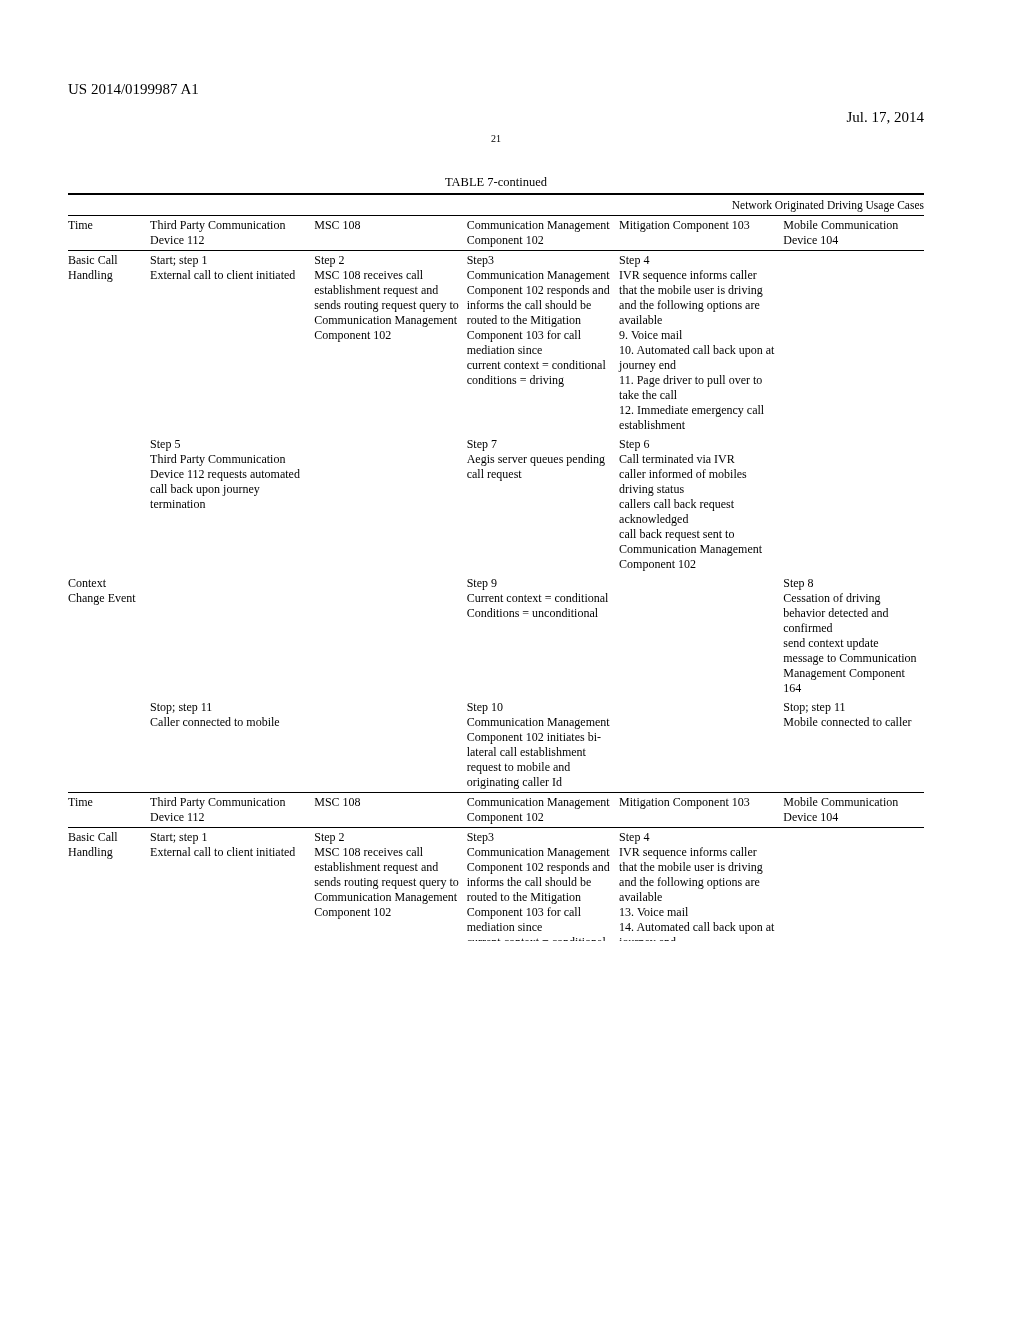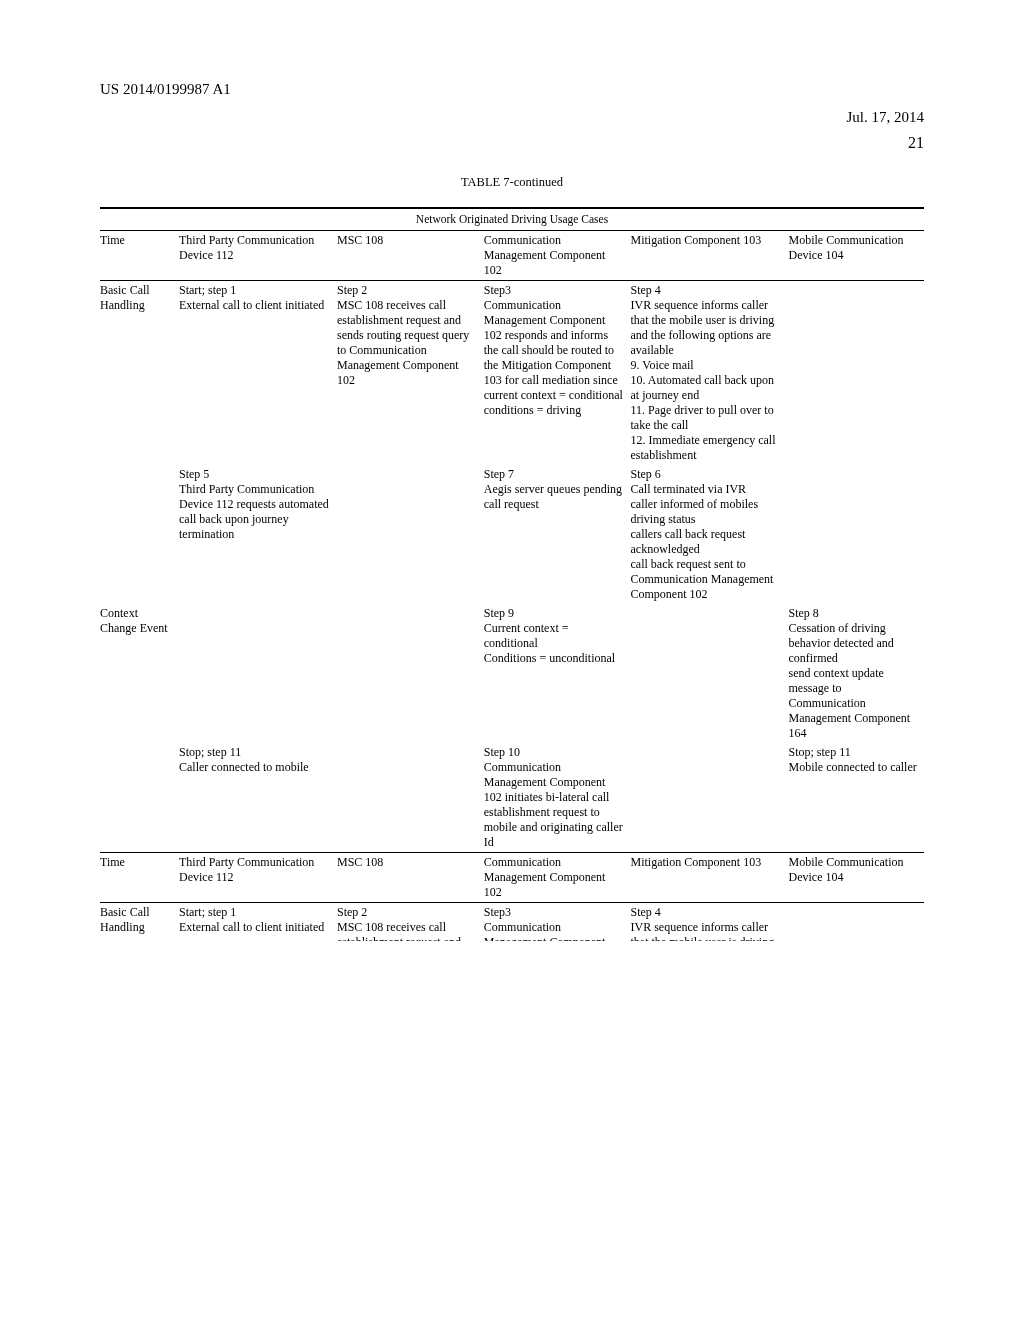--- a/index.html
+++ b/index.html
@@ -7,42 +7,42 @@
     padding: 0;
     background: #fff;
     font-family: "Times New Roman", Times, serif;
     color: #000;
     width: 1024px;
   }
   .page {
     width: 1024px;
     height: 941px;
     box-sizing: border-box;
-    padding: 80px 100px 40px 100px;
+    padding: 80px 100px 40px 68px;
     font-size: 12.5px;
     line-height: 1.25;
     position: relative;
   }
   .hdr {
     display: flex;
     justify-content: space-between;
     font-size: 15px;
     margin-bottom: 6px;
   }
   .hdr-left { font-weight: normal; }
   .hdr-right { font-weight: normal; }
   .page-no {
-    text-align: right;
-    font-size: 16px;
-    margin-bottom: 22px;
+    text-align: center;
+    font-size: 10px;
+    margin-bottom: 30px;
   }
   .tbl-title {
     text-align: center;
     font-size: 12.5px;
-    margin-bottom: 17px;
+    margin-bottom: 2px;
   }
   .tbl-subtitle {
     text-align: center;
     font-size: 11.5px;
     padding: 3px 0;
   }
   .rule-top { border-top: 2px solid #000; }
   .rule-thin-top { border-top: 1px solid #000; }
   .rule-bot { border-bottom: 1px solid #000; }
   table.tab {
@@ -73,21 +73,21 @@
 
   <div class="hdr">
     <div class="hdr-left" style="white-space: pre-line;">US 2014/0199987 A1</div>
     <div class="hdr-right" style="white-space: pre-line; margin-top: 28px;">Jul. 17, 2014</div>
   </div>
 
   <div class="page-no" style="white-space: pre-line;">21</div>
 
   <div class="tbl-title" style="white-space: pre-line;">TABLE 7-continued</div>
   <div class="rule-top"></div>
-  <div class="tbl-subtitle" style="white-space: pre-line;">Network Originated Driving Usage Cases</div>
+  <div class="tbl-subtitle" style="white-space: pre-line; text-align: right;">Network Originated Driving Usage Cases</div>
   <div class="rule-thin-top"></div>
 
   <table class="tab">
     <colgroup>
       <col class="c0">
         <col class="c1">
         <col class="c2">
         <col class="c3">
         <col class="c4">
         <col class="c5">

